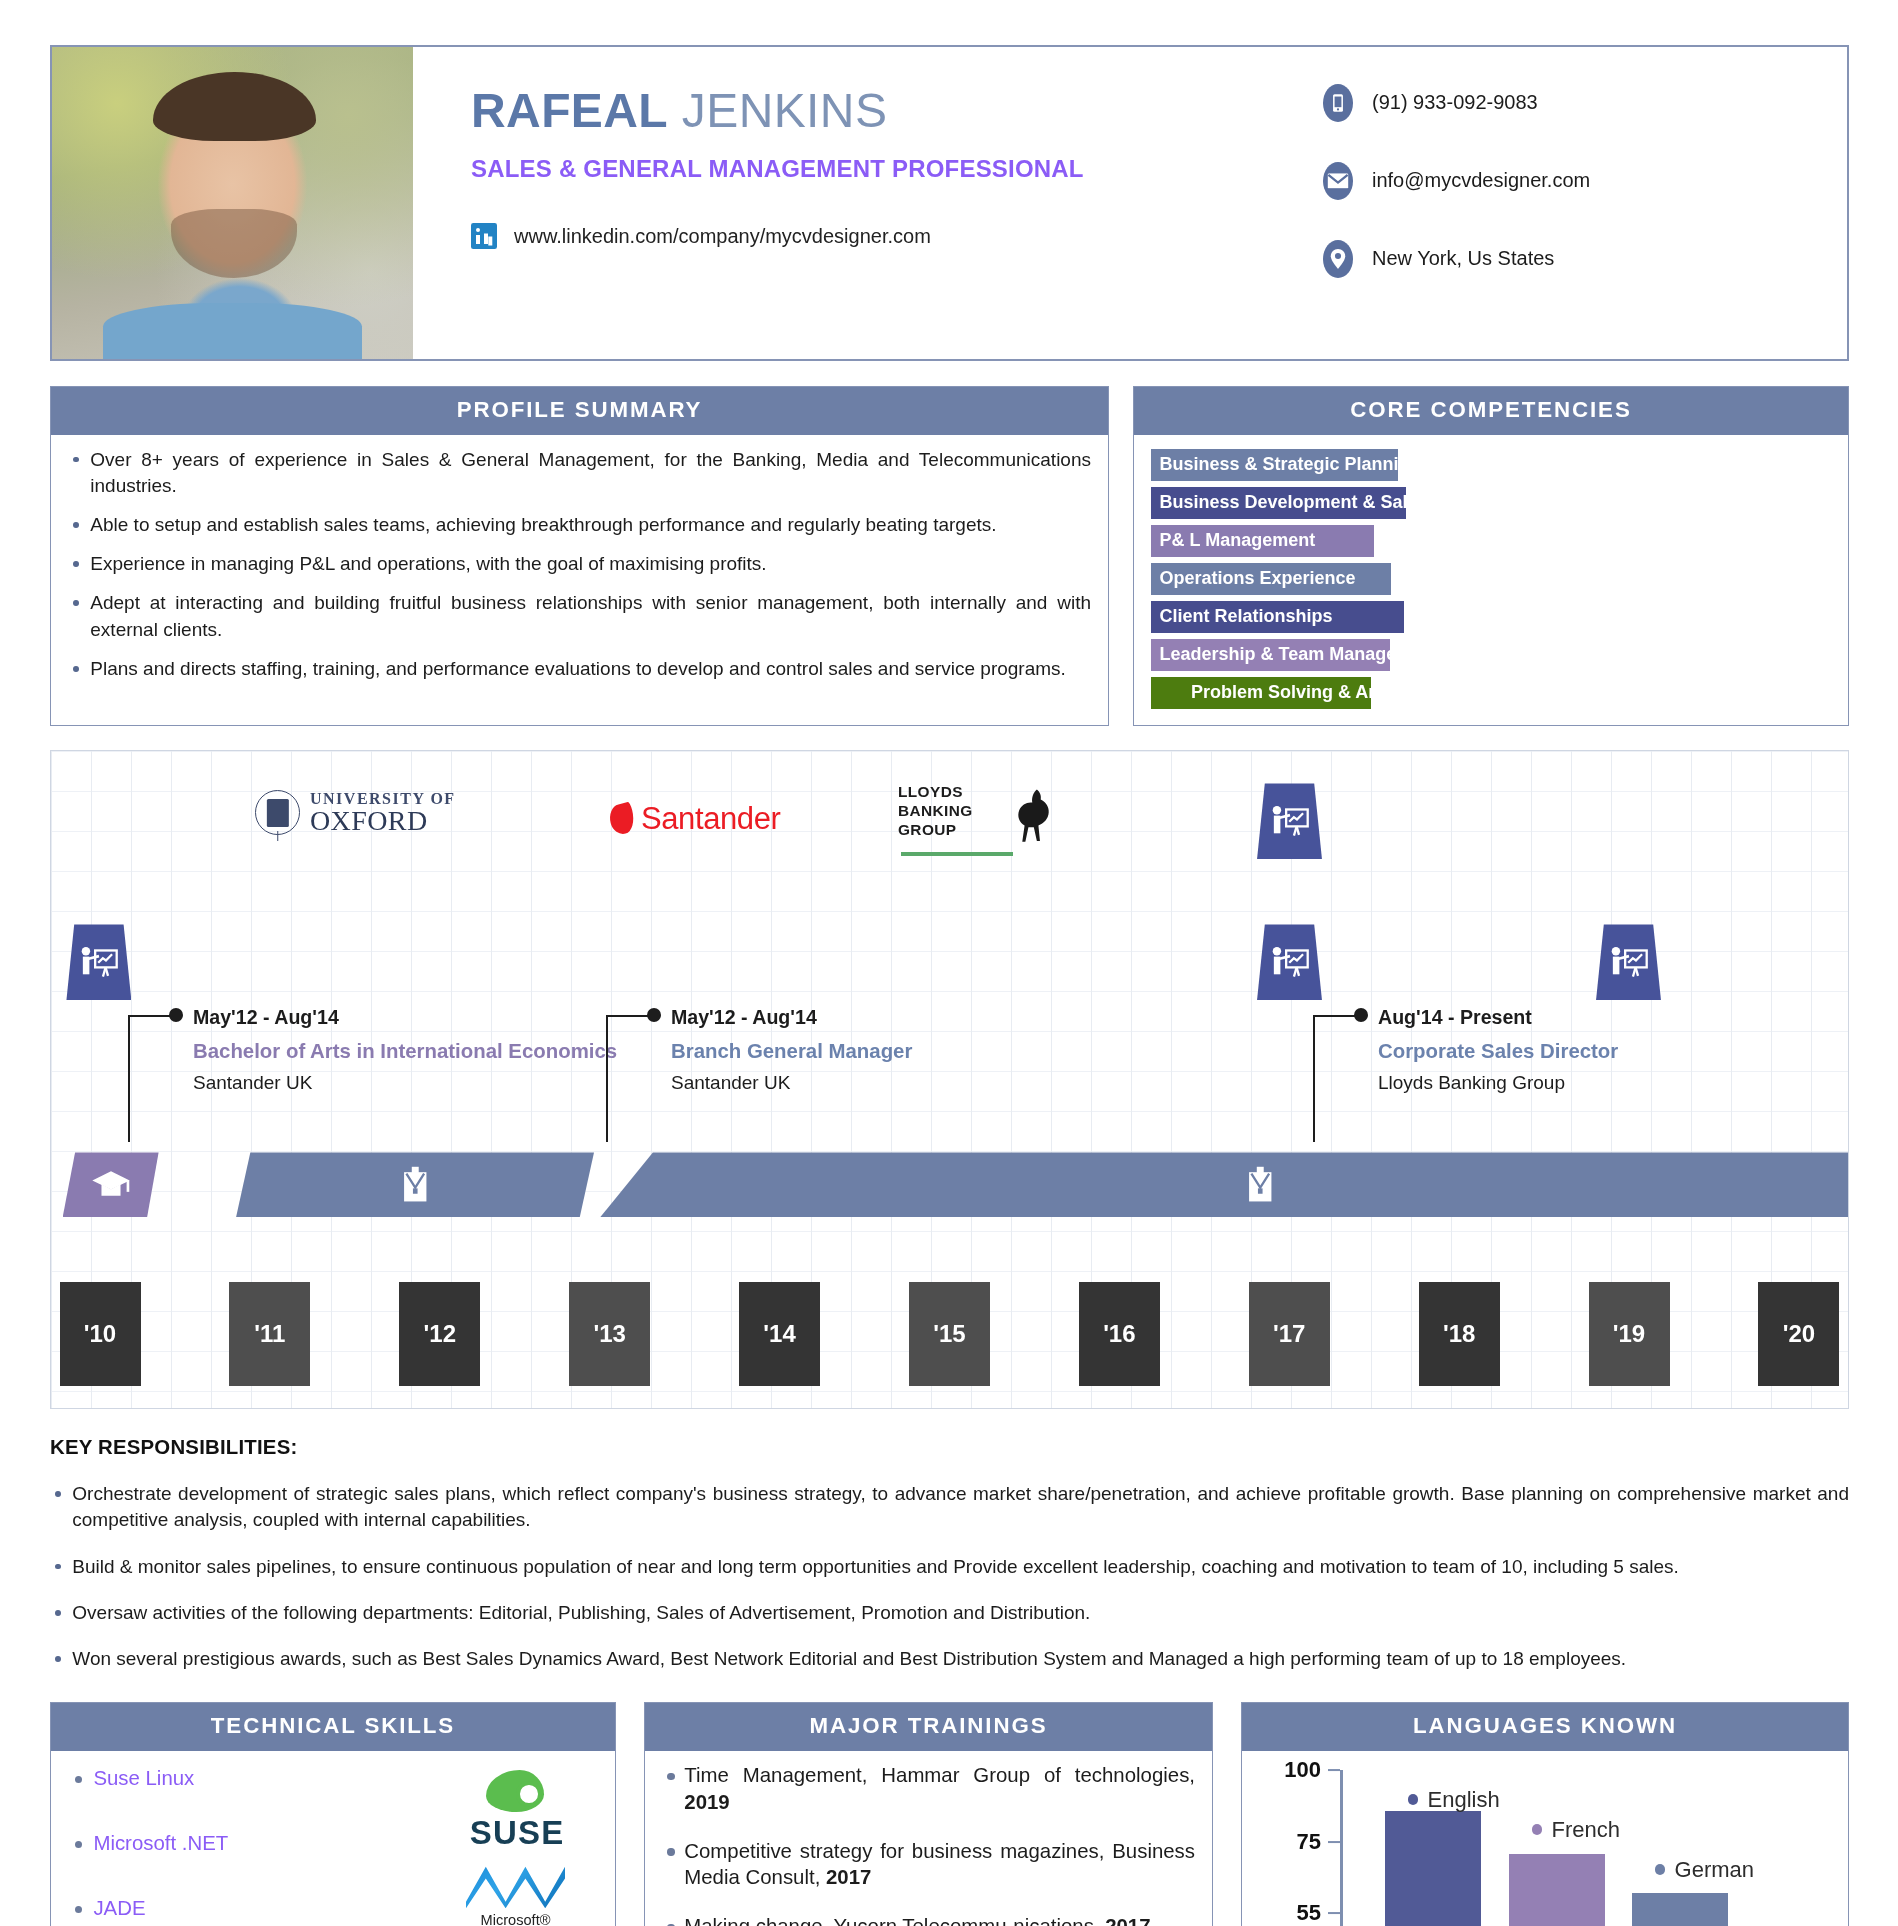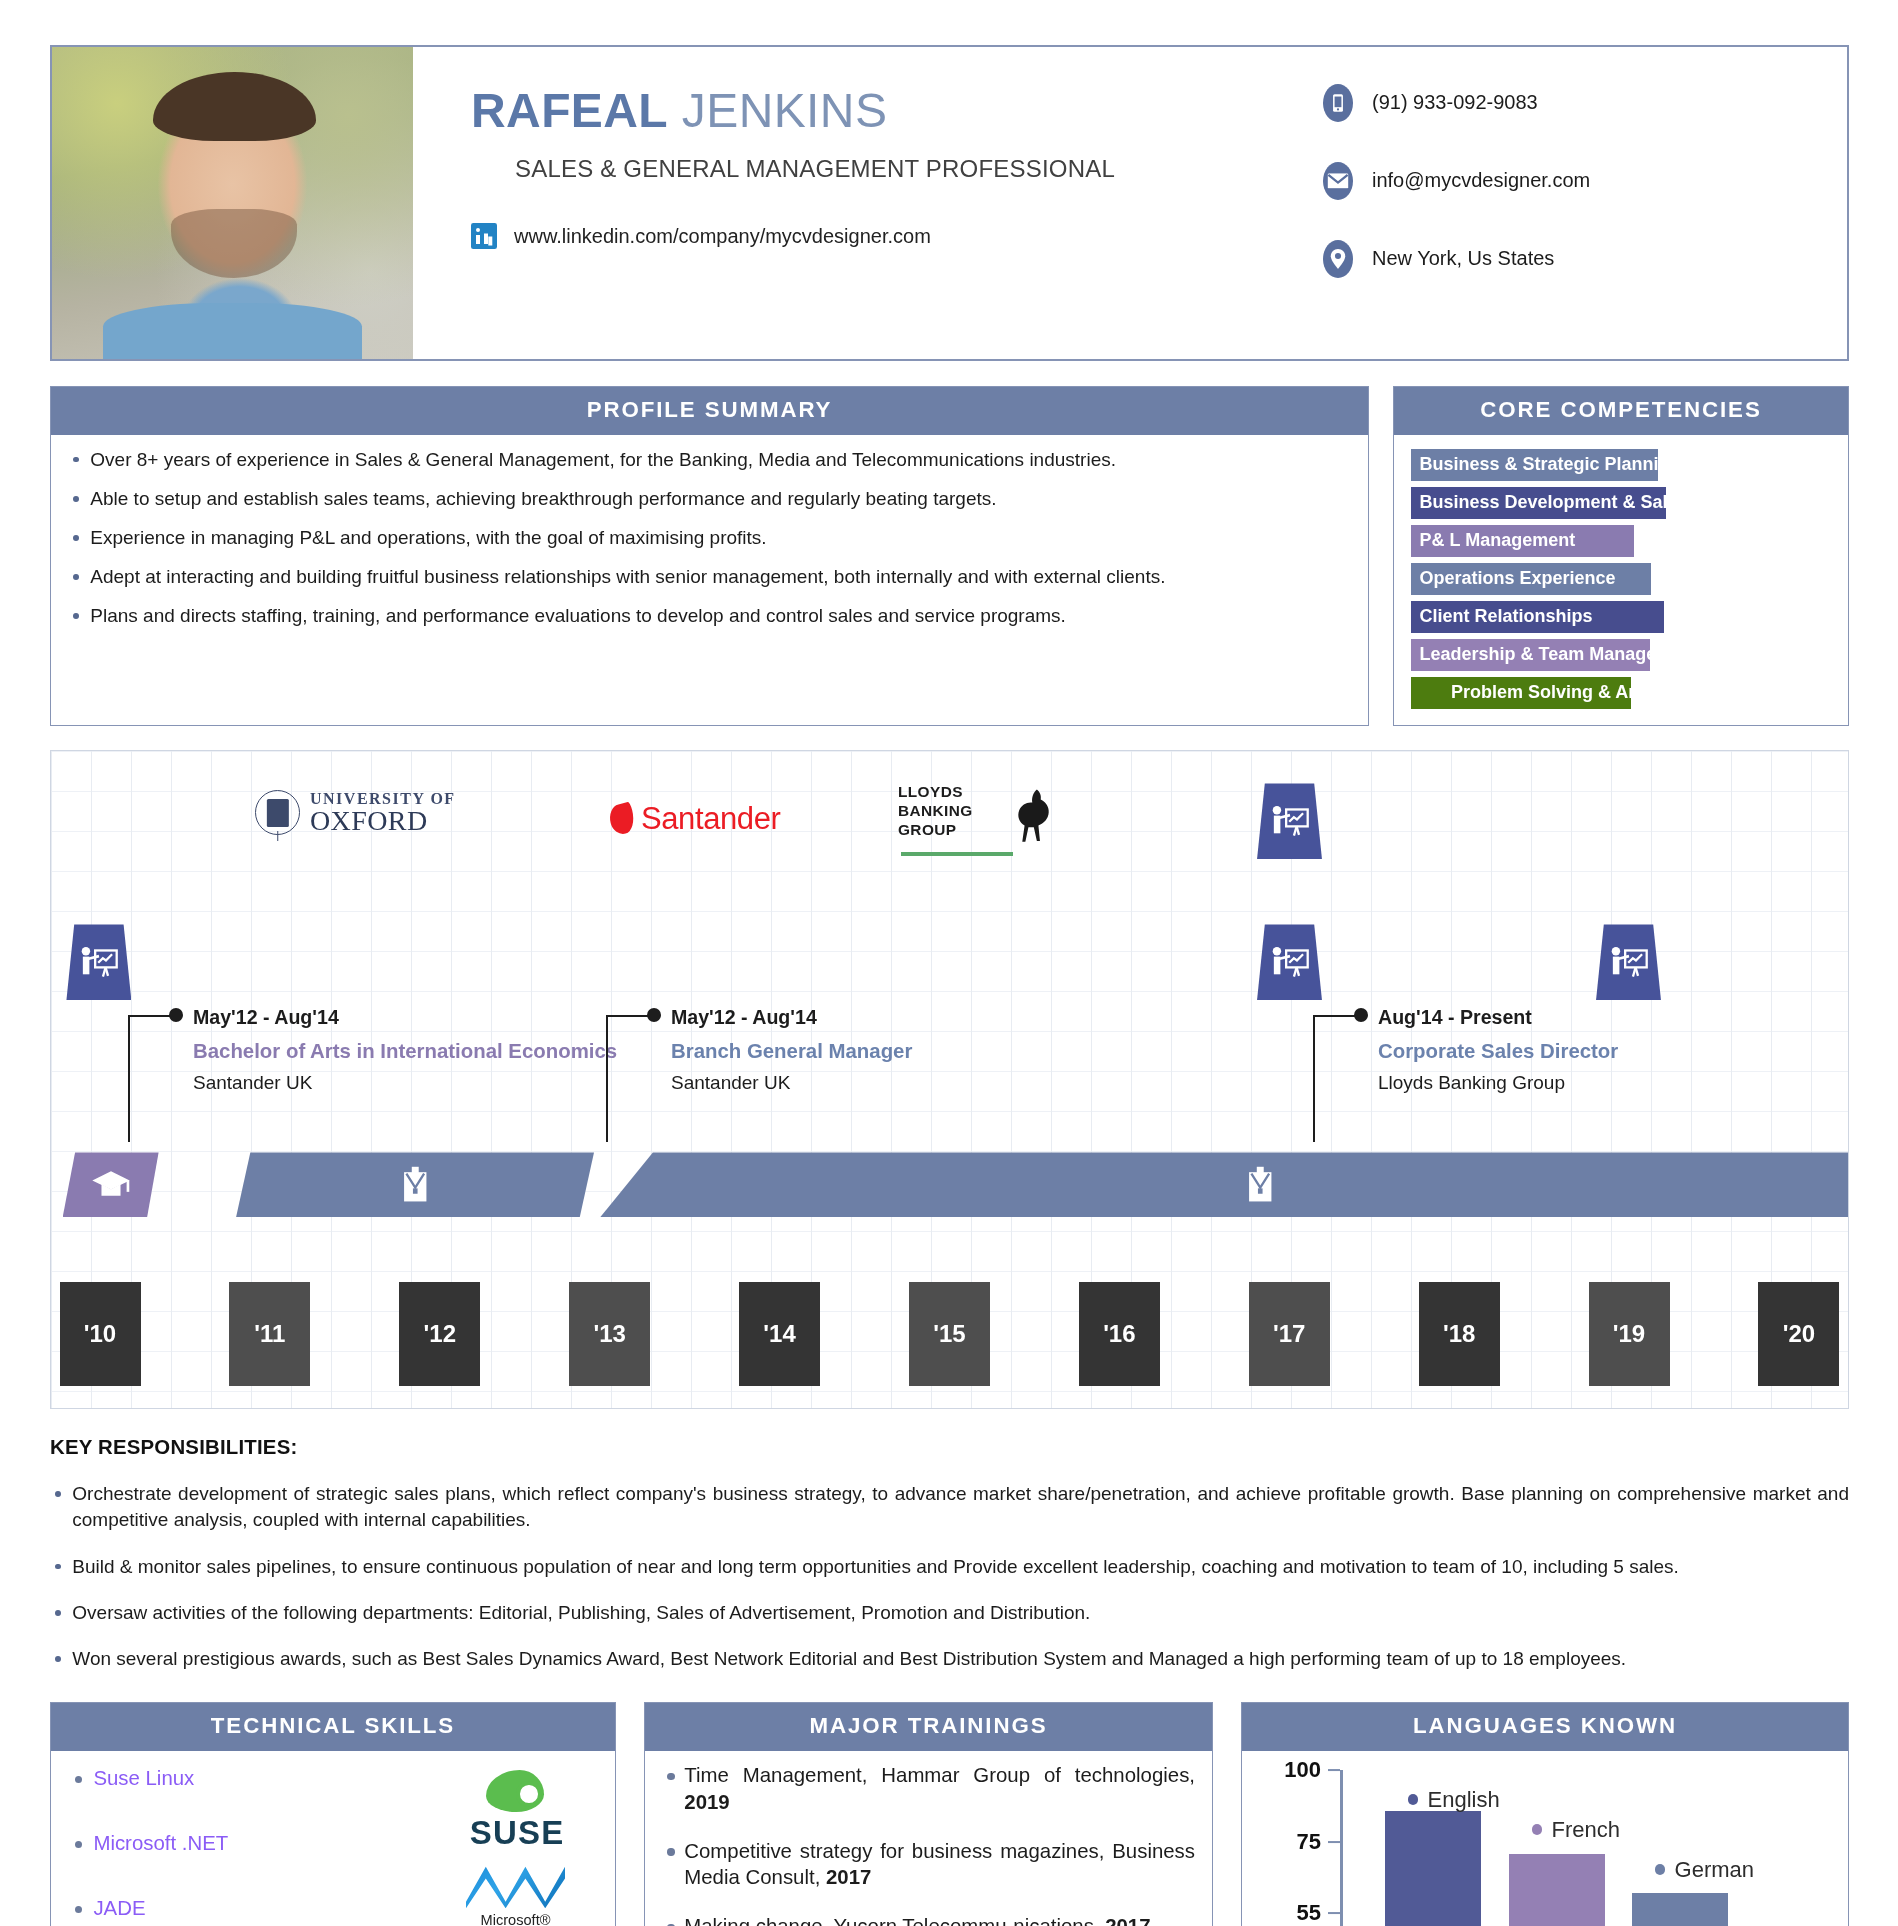--- a/index.html
+++ b/index.html
@@ -80,25 +80,24 @@
     font-size: 48px;
     letter-spacing: 0.4px;
     line-height: 1.1;
     white-space: nowrap;
   }
   .name-first { color: #5b78a8; font-weight: bold; }
   .name-last  { color: #7e93b5; font-weight: normal; }
   .job-title {
     margin-top: 17.7px;
     font-size: 24px;
-    font-weight: normal;
-    color: #404040;
+    font-weight: bold;
+    color: #8b5cf6;
     letter-spacing: 0.2px;
     white-space: nowrap;
-    margin-left: 44px;
   }
   .linkedin-row {
     margin-top: 40px;
     display: flex;
     align-items: center;
     gap: 17px;
   }
   .li-icon {
     width: 26px; height: 26px;
     background: #2283c4;
@@ -155,21 +154,21 @@
     padding: 10px 0 11.6px 0;
   }
   .card-body { padding: 11.6px 17px 15.4px 17px; }
 
   
   .row2 {
     display: flex;
     gap: 24px;
     margin-top: 25.4px;
   }
-  .profile-card { width: 1319px; flex: none; }
+  .profile-card { width: 1059px; flex: none; }
   .comp-card { flex: 1; }
 
   .bullets { list-style: none; }
   .bullets li {
     position: relative;
     padding-left: 22.3px;
     font-size: 19px;
     line-height: 1.38;
     color: #1c1c1c;
     margin-bottom: 13px;

